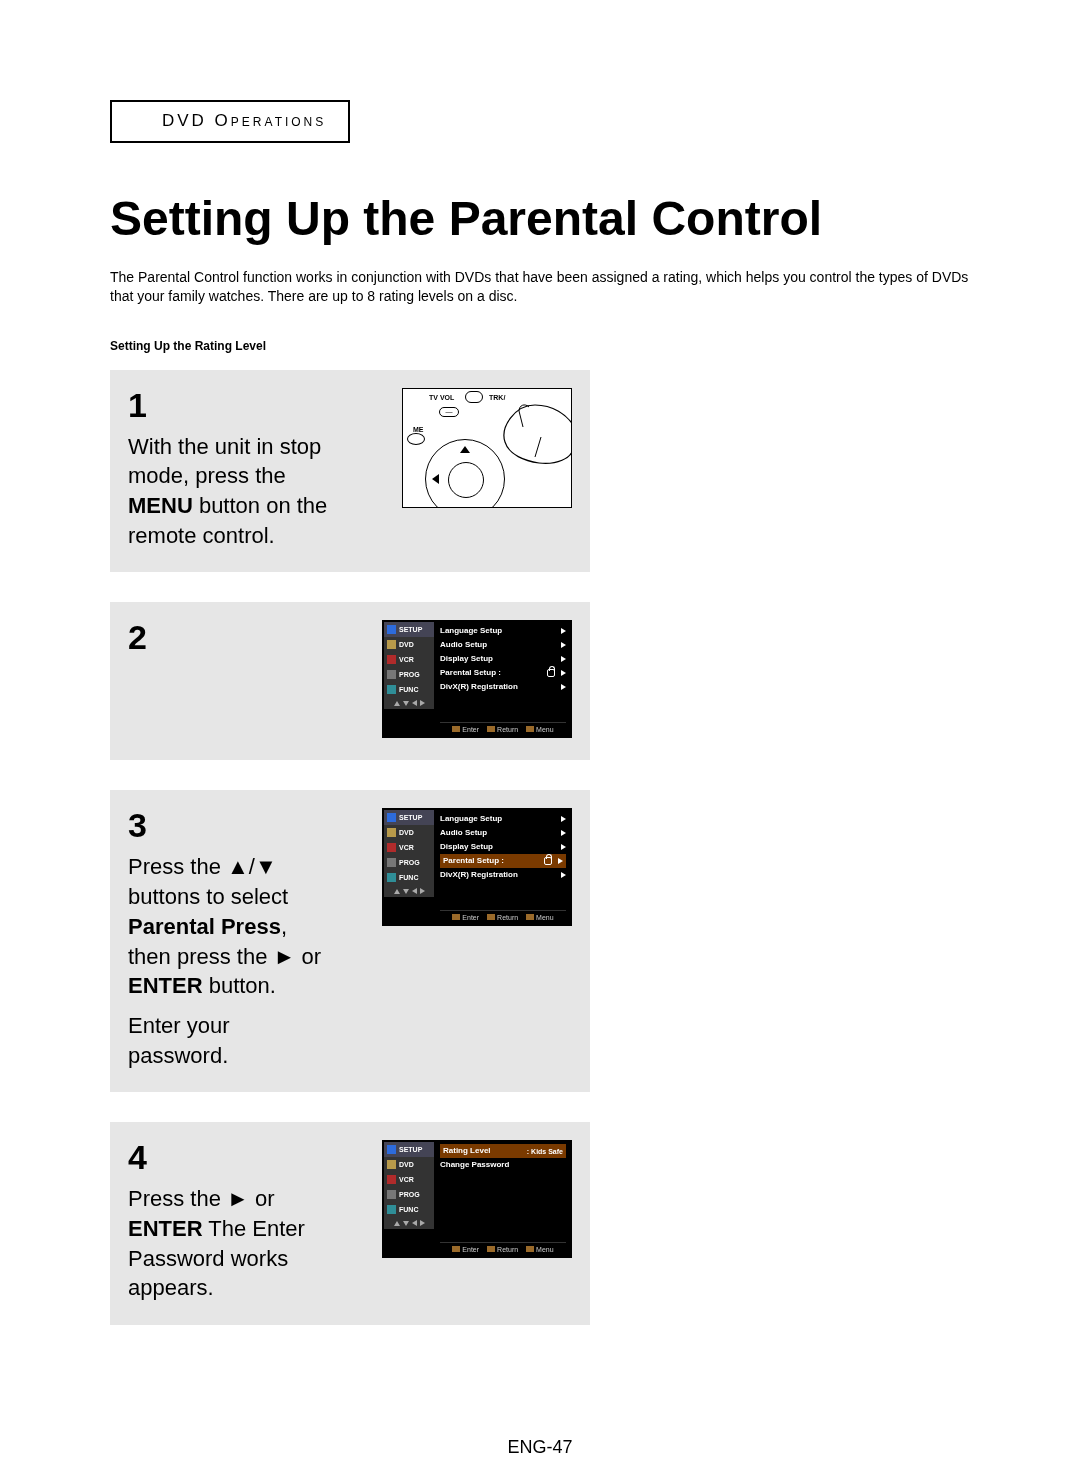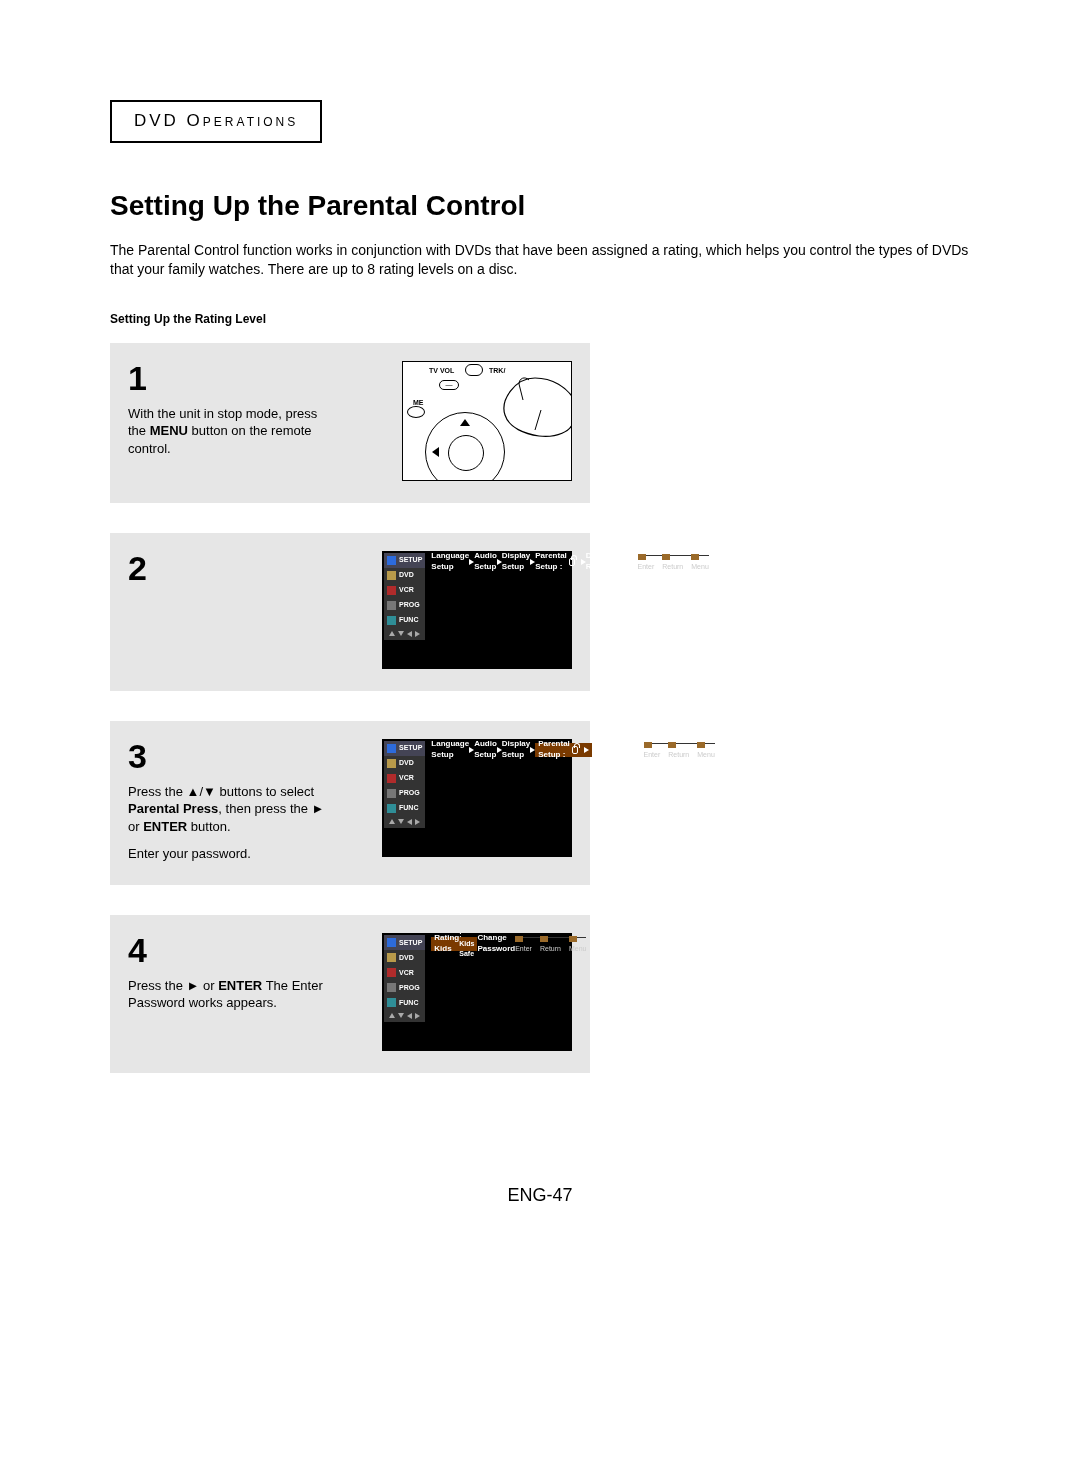--- a/index.html
+++ b/index.html
@@ -14,23 +14,23 @@
     line-height: 1.35;
   }
   .section-tag {
     border: 2px solid #000;
     display: inline-block;
     padding: 8px 22px;
     font-size: 17px;
     letter-spacing: 3px;
     margin-bottom: 44px;
   }
-  .sc-dvd { font-variant: small-caps; }
+  .sc-dvd { font-variant: small-caps; margin-left: 28px; }
   h1.page-title {
-    font-size: 28px;
+    font-size: 48px;
     font-weight: 700;
     margin-bottom: 16px;
   }
   p.intro { font-size: 14px; margin-bottom: 32px; }
   h2.sub-title { font-size: 12px; font-weight: 700; margin-bottom: 16px; }
   .step-block {
     background: #e6e6e6;
     padding: 18px 18px 22px 18px;
     display: flex;
     gap: 26px;
@@ -38,21 +38,21 @@
     margin-bottom: 30px;
     width: 480px;
   }
   .step-text { flex: 0 0 200px; }
   .step-num {
     font-size: 34px;
     font-weight: 700;
     line-height: 1;
     margin-bottom: 10px;
   }
-  .step-body { font-size: 13px; line-height: 1.35; }
+  .step-body { font-size: 22px; line-height: 1.35; }
   .step-body .bold { font-weight: 700; }
   .sym { font-family: Arial, sans-serif; }
   .step-figure {
     flex: 1 1 auto;
     display: flex;
     justify-content: flex-end;
   }
   
   .remote-draw {
     width: 170px; height: 120px;
@@ -132,21 +132,21 @@
     height: 12px; background: #333; text-align: center;
     display: flex; align-items: center; justify-content: center; gap: 1px;
   }
   .side-move .arr {
     width: 0; height: 0; margin: 0 1px;
   }
   .side-move .arr-up { border-left: 3px solid transparent; border-right: 3px solid transparent; border-bottom: 5px solid #aaa; }
   .side-move .arr-down { border-left: 3px solid transparent; border-right: 3px solid transparent; border-top: 5px solid #aaa; }
   .side-move .arr-left { border-top: 3px solid transparent; border-bottom: 3px solid transparent; border-right: 5px solid #aaa; }
   .side-move .arr-right { border-top: 3px solid transparent; border-bottom: 3px solid transparent; border-left: 5px solid #aaa; }
-  .osd-main { flex: 1; display: flex; flex-direction: row; padding: 2px 4px 0 6px; }
+  .osd-main { flex: 1; display: flex; flex-direction: column; padding: 2px 4px 0 6px; }
   .osd-row {
     display: flex; align-items: center; justify-content: space-between;
     height: 14px; font-weight: 700; font-size: 8px;
   }
   .osd-row .rarrow {
     width: 0; height: 0;
     border-top: 3px solid transparent; border-bottom: 3px solid transparent;
     border-left: 5px solid #fff;
   }
   .osd-row.highlight { background: #7a3a00; padding: 0 3px; }
@@ -401,21 +401,21 @@
             </div>
           <div class="side-move">
             <span class="arr arr-up"></span>
               <span class="arr arr-down"></span>
               <span class="arr arr-left"></span>
               <span class="arr arr-right"></span>
           </div>
         </div>
         <div class="osd-main">
           <div class="osd-row highlight">
-              <span>Rating Kids</span>
+              <span>Rating Level</span>
               <span class="val">: Kids Safe</span>
             </div>
           <div class="osd-row">
               <span>Change Password</span>
             </div>
           <div style="flex:1"></div>
           <div class="osd-footer">
             <span><span class="ficon"></span><span>Enter</span></span>
             <span><span class="ficon"></span><span>Return</span></span>
             <span><span class="ficon"></span><span>Menu</span></span>

